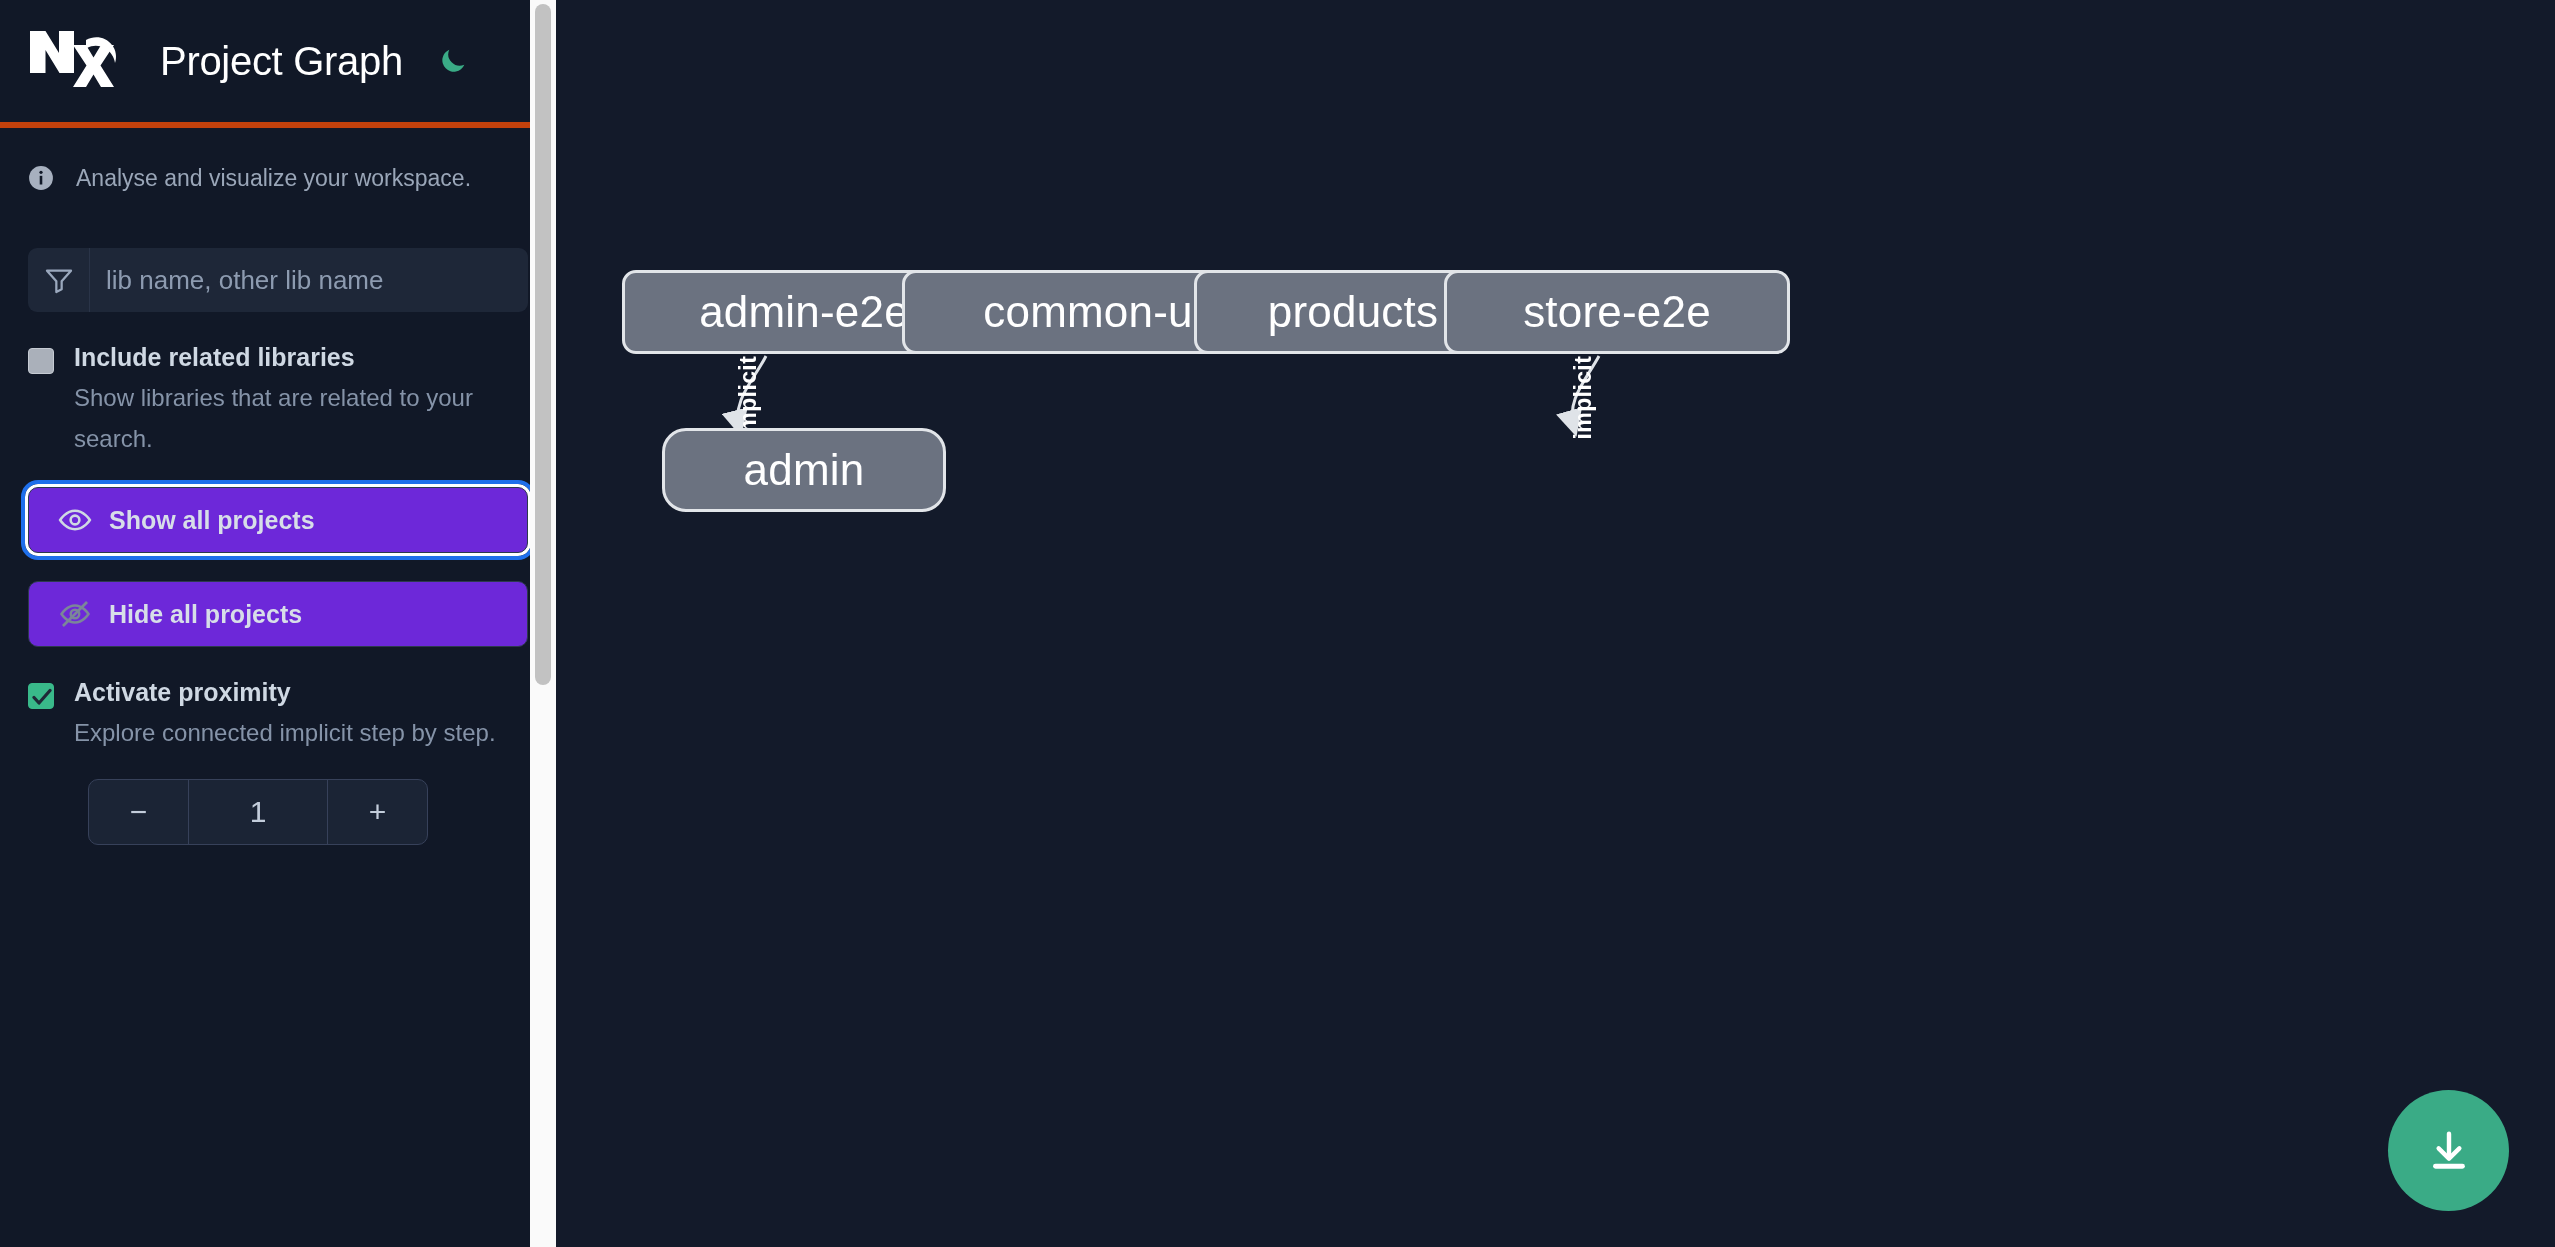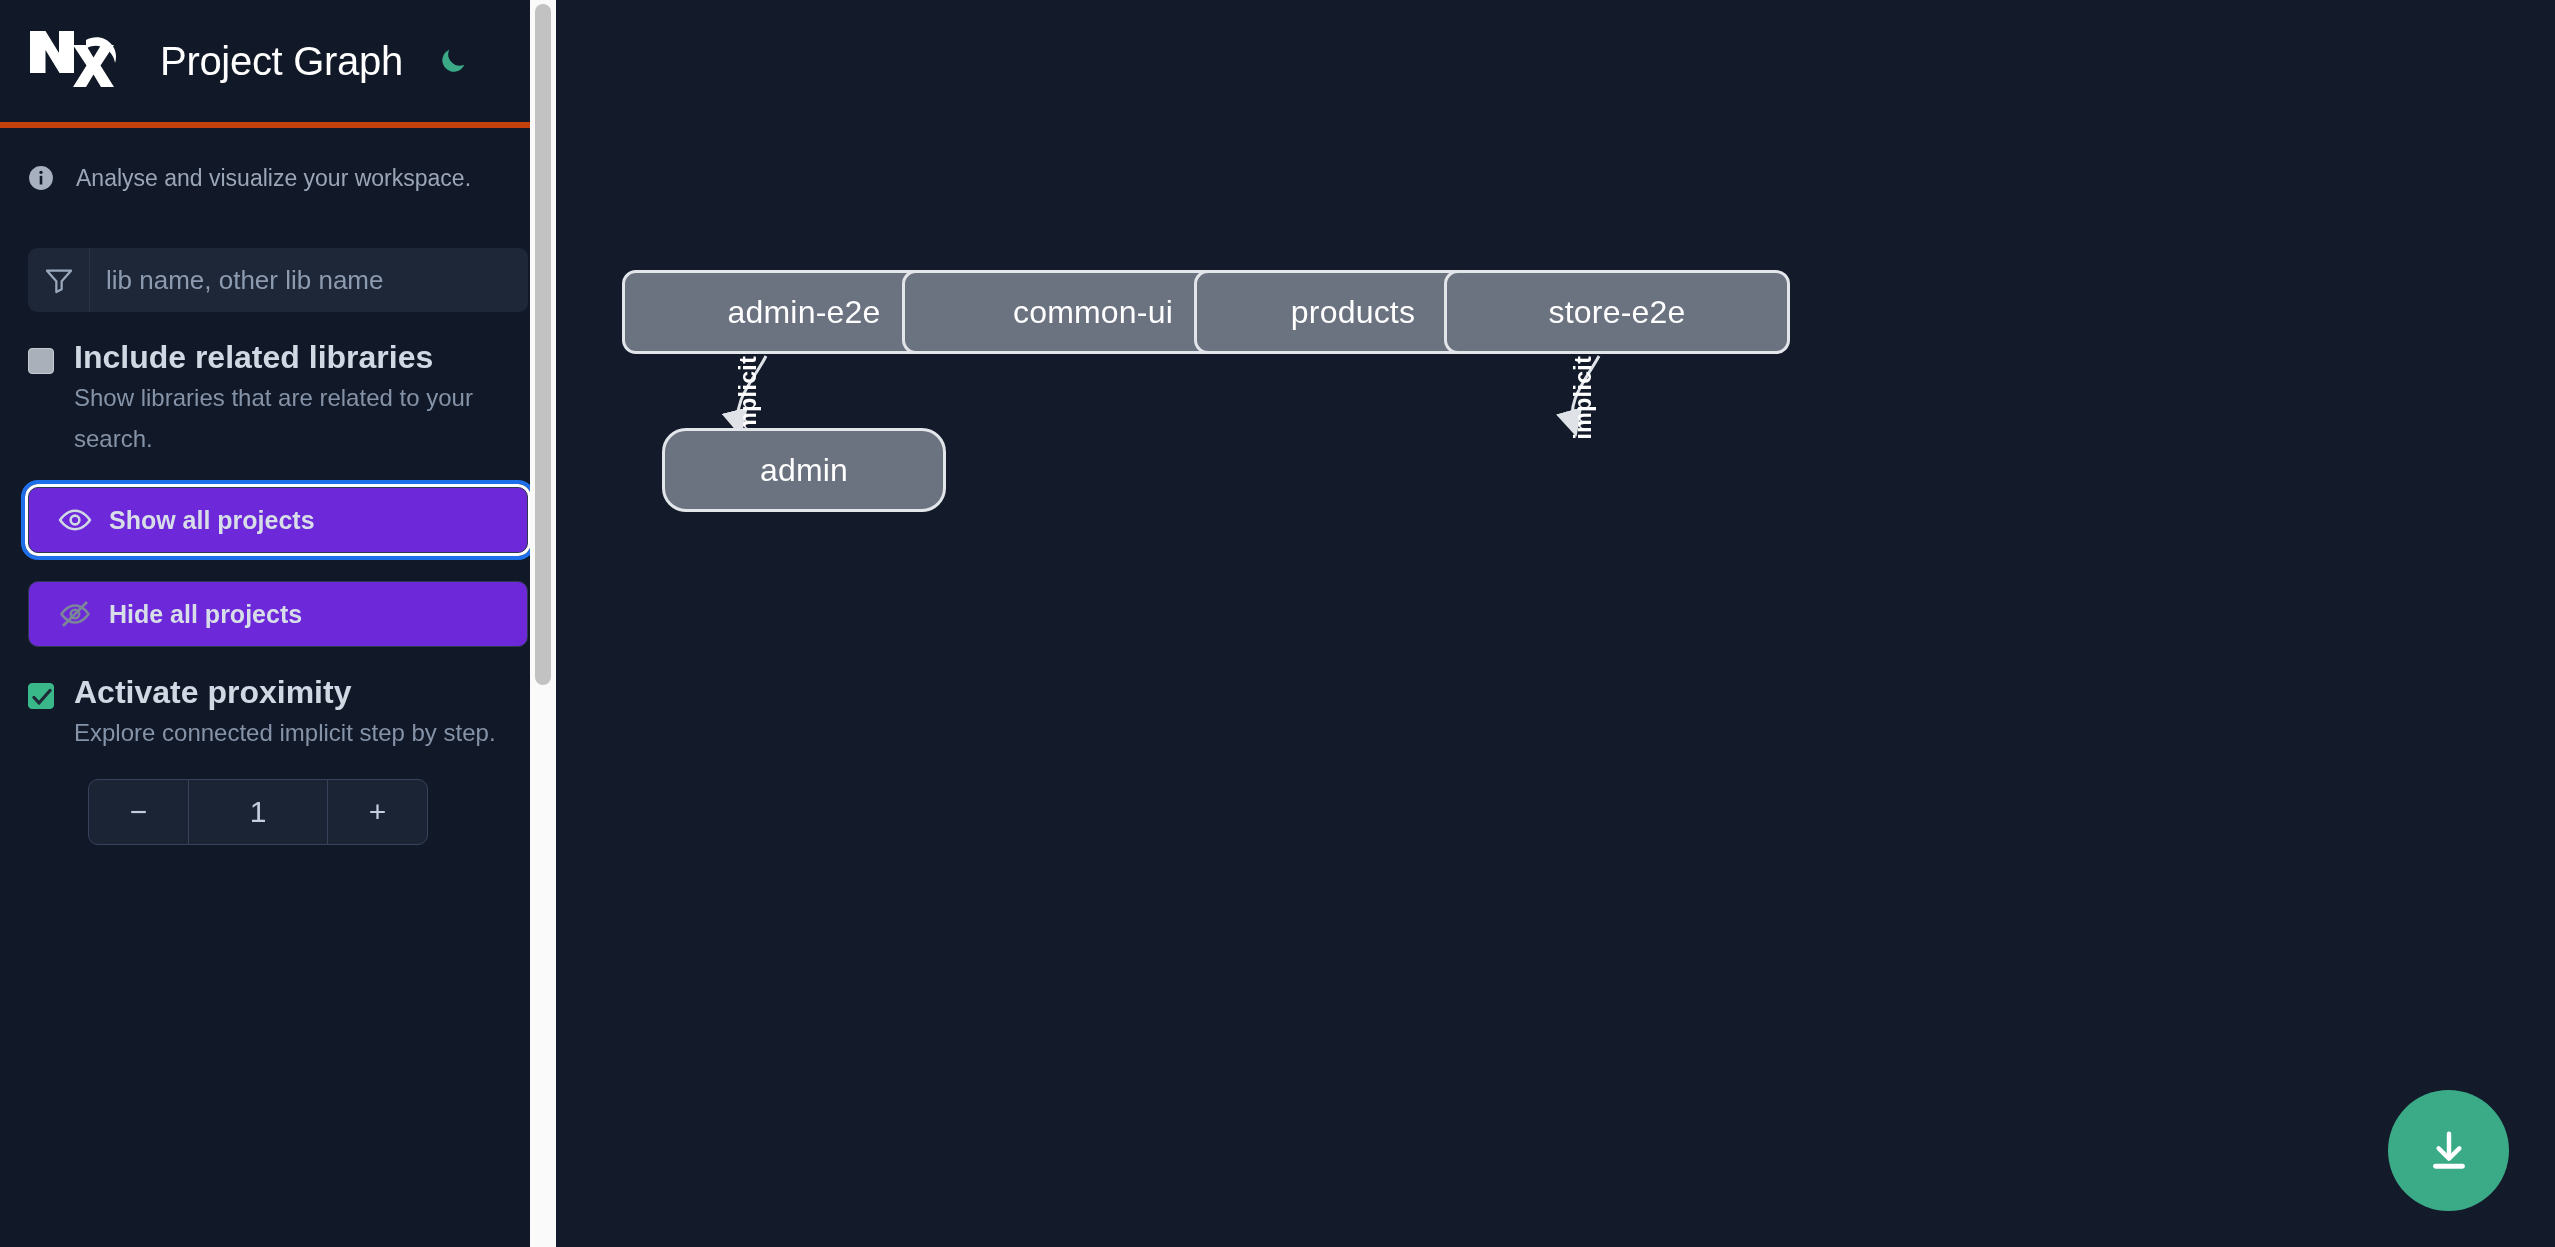--- a/index.html
+++ b/index.html
@@ -129,21 +129,21 @@
     cursor: pointer;
   }
   .cbx-disabled { background: #aab0ba; border: 1px solid #c6cbd3; }
   .cbx-empty    { background: #ffffff; border: 1px solid #6b7280; }
   .cbx-checked  { background: #39b98a; border: 1px solid #39b98a; position: relative; }
   .cbx-checked svg { position: absolute; left: 3px; top: 4px; }
 
   .option-text { flex: 1 1 auto; }
   .option-label {
     color: #cfd8e3;
-    font-size: 32px;
+    font-size: 25px;
     font-weight: 700;
     line-height: 30px;
   }
   .option-desc {
     color: #8593a8;
     font-size: 24px;
     line-height: 41px;
     margin-top: 5px;
     max-width: 430px;
   }
@@ -242,21 +242,21 @@
   }
   .node {
     position: absolute;
     background: #6b7280;
     border: 3px solid #e2e5e9;
     border-radius: 14px;
     display: flex;
     align-items: center;
     justify-content: center;
     color: #ffffff;
-    font-size: 32px;
+    font-size: 44px;
     font-weight: 400;
     letter-spacing: 0.2px;
     cursor: pointer;
     white-space: nowrap;
   }
   .edge-svg {
     position: absolute;
     left: 0; top: 0;
     width: 100%; height: 100%;
     pointer-events: none;

